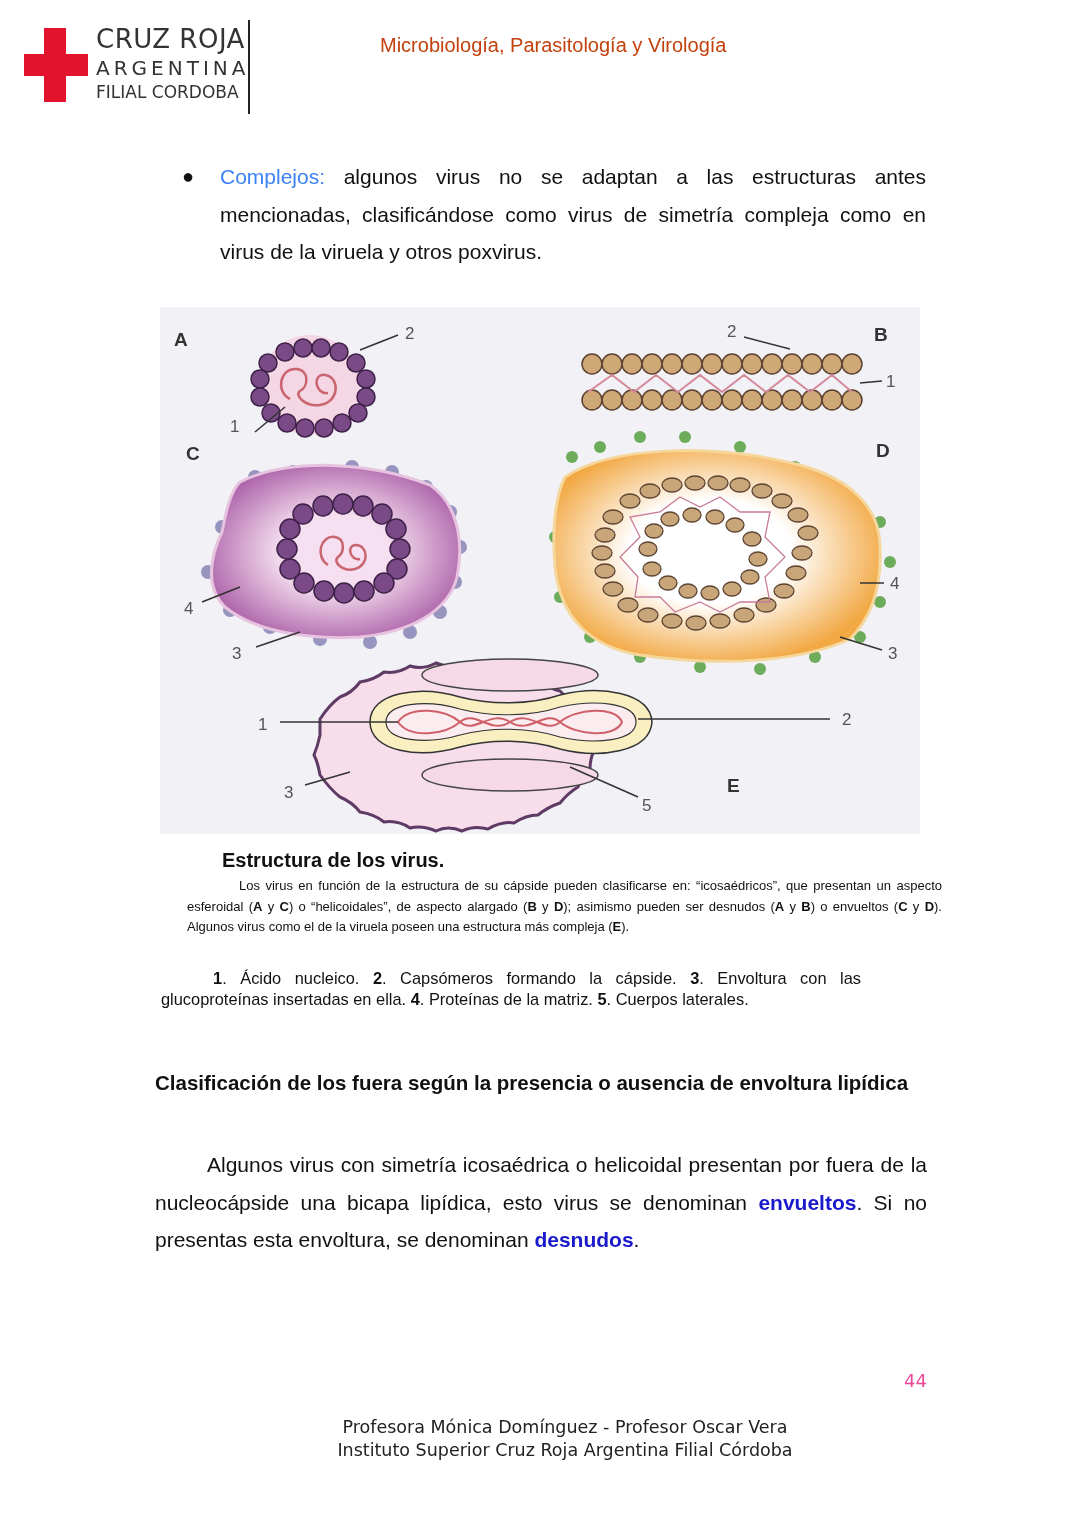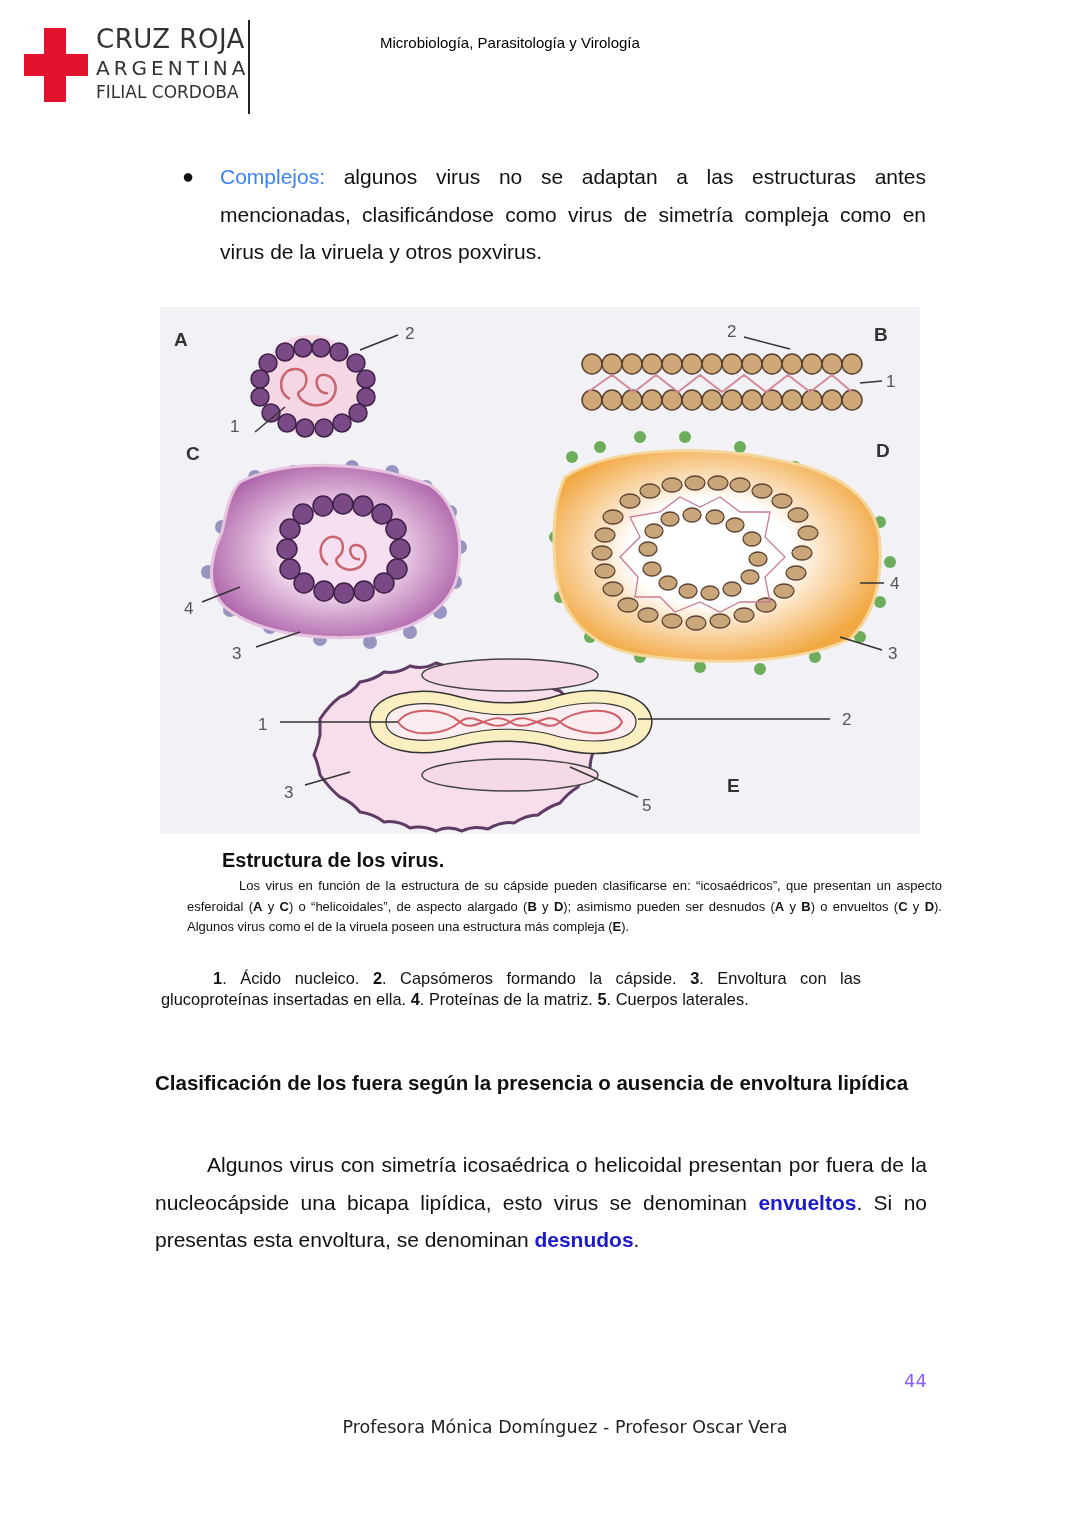--- a/index.html
+++ b/index.html
@@ -6,38 +6,38 @@
   body { width:1080px; height:1526px; position:relative; overflow:hidden; font-family:"Liberation Sans", sans-serif; color:#111; }
   
   .logo-cross { position:absolute; left:24px; top:28px; width:64px; height:74px; }
   .logo-cross .v { position:absolute; left:20px; top:0; width:22px; height:74px; background:#e3132d; }
   .logo-cross .h { position:absolute; left:0; top:26px; width:64px; height:22px; background:#e3132d; }
   .logo-text { position:absolute; left:96px; top:26px; font-family:"DejaVu Sans", sans-serif; color:#333; line-height:1; }
   .logo-l1 { font-size:26px; letter-spacing:0.5px; }
   .logo-l2 { font-size:20px; letter-spacing:4px; margin-top:6px; }
   .logo-l3 { font-size:17px; margin-top:6px; }
   .logo-divider { position:absolute; left:248px; top:20px; width:1.5px; height:94px; background:#222; }
-  .header-title { position:absolute; left:380px; top:34px; font-size:15px; color:#000000; }
+  .header-title { position:absolute; left:380px; top:34px; font-size:20px; color:#c2410c; }
   
   .bullet-block { position:absolute; left:182px; top:158px; width:745px; font-size:21px; line-height:37.5px; }
   .bullet-dot { position:absolute; left:0; top:0; font-size:20px; }
   .bullet-text { position:absolute; left:38px; top:0; width:706px; text-align:justify; }
   .blue { color:#3b82f6; }
   .blue-bold { color:#1a1acc; font-weight:bold; }
   
   .figure { position:absolute; left:160px; top:307px; width:760px; height:527px; background:#f1f1f6; overflow:hidden; }
   .figure svg { display:block; }
   
   .cap-title { position:absolute; left:213px; top:849px; font-size:20px; font-weight:bold;margin-left:9px; }
   .cap-para { position:absolute; left:161px; top:876px; width:755px; font-size:13px; line-height:20.5px; text-align:justify; text-indent:52px;margin-left:26px; }
   .cap-legend { position:absolute; left:161px; top:968px; width:700px; font-size:16.4px; line-height:20.5px; text-align:justify; text-indent:52px; }
   
   .section-title { position:absolute; left:155px; top:1064px; width:770px; font-size:20.5px; font-weight:bold; line-height:37px; text-align:justify; }
   .section-para { position:absolute; left:155px; top:1146px; width:772px; font-size:21px; line-height:37.5px; text-align:justify; text-indent:52px; }
-  .page-number { position:absolute; left:904px; top:1370px; font-size:18px; font-family:"DejaVu Sans", sans-serif; color:#8b5cf6; }
+  .page-number { position:absolute; left:904px; top:1370px; font-size:18px; font-family:"DejaVu Sans", sans-serif; color:#ec4899; }
   .footer { position:absolute; left:290px; top:1416px; width:550px; text-align:center; font-family:"DejaVu Sans", sans-serif; font-size:17.5px; line-height:23px; color:#222; }
 </style>
 </head>
 <body>
 
 <div>
   <div class="logo-cross">
     <div class="v"></div>
       <div class="h"></div>
   </div>
@@ -282,13 +282,14 @@
 <div class="cap-legend">
   <b>1</b><span>. Ácido nucleico. </span><b>2</b><span>. Capsómeros formando la cápside. </span><b>3</b><span>. Envoltura con las glucoproteínas insertadas en ella. </span><b>4</b><span>. Proteínas de la matriz. </span><b>5</b><span>. Cuerpos laterales.</span>
 </div>
 
 <div class="section-title">Clasificación de los fuera según la presencia o ausencia de envoltura lipídica</div>
 <div class="section-para"><span>Algunos virus con simetría icosaédrica o helicoidal presentan por fuera de la nucleocápside una bicapa lipídica, esto virus se denominan </span><span class="blue-bold">envueltos</span><span>. Si no presentas esta envoltura, se denominan </span><span class="blue-bold">desnudos</span><span>.</span></div>
 
 <div class="page-number">44</div>
 <div class="footer">
   <div>Profesora Mónica Domínguez - Profesor Oscar Vera</div>
+  <div>Instituto Superior Cruz Roja Argentina Filial Córdoba</div>
 </div>
 
 </body></html>

